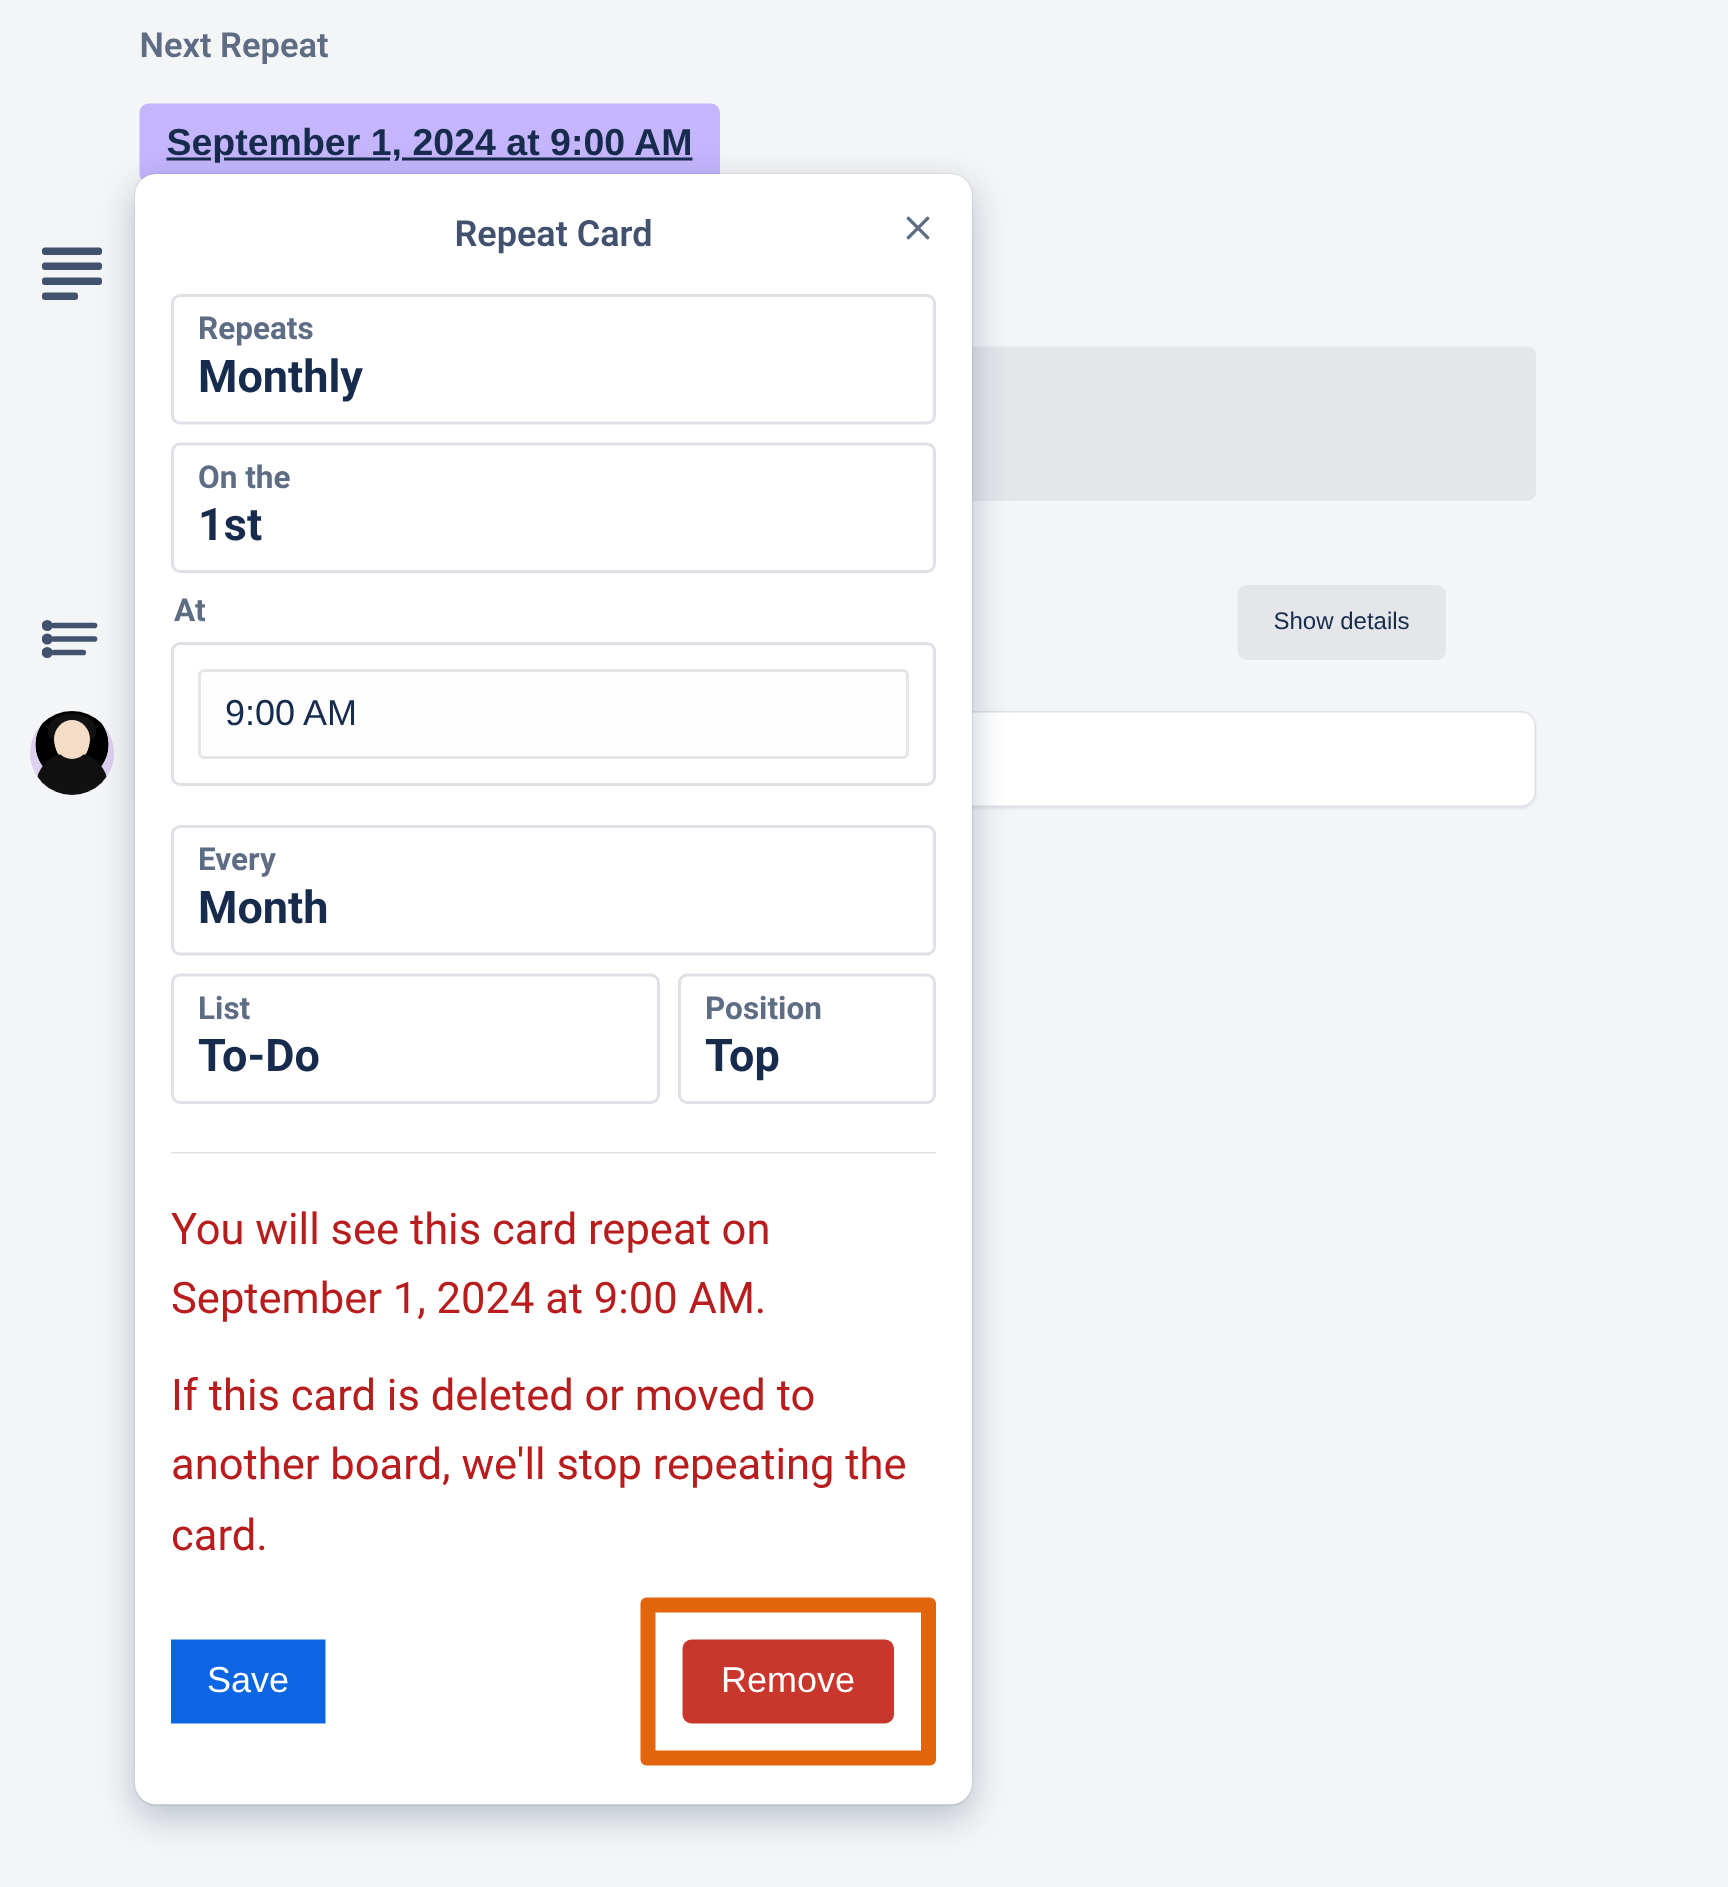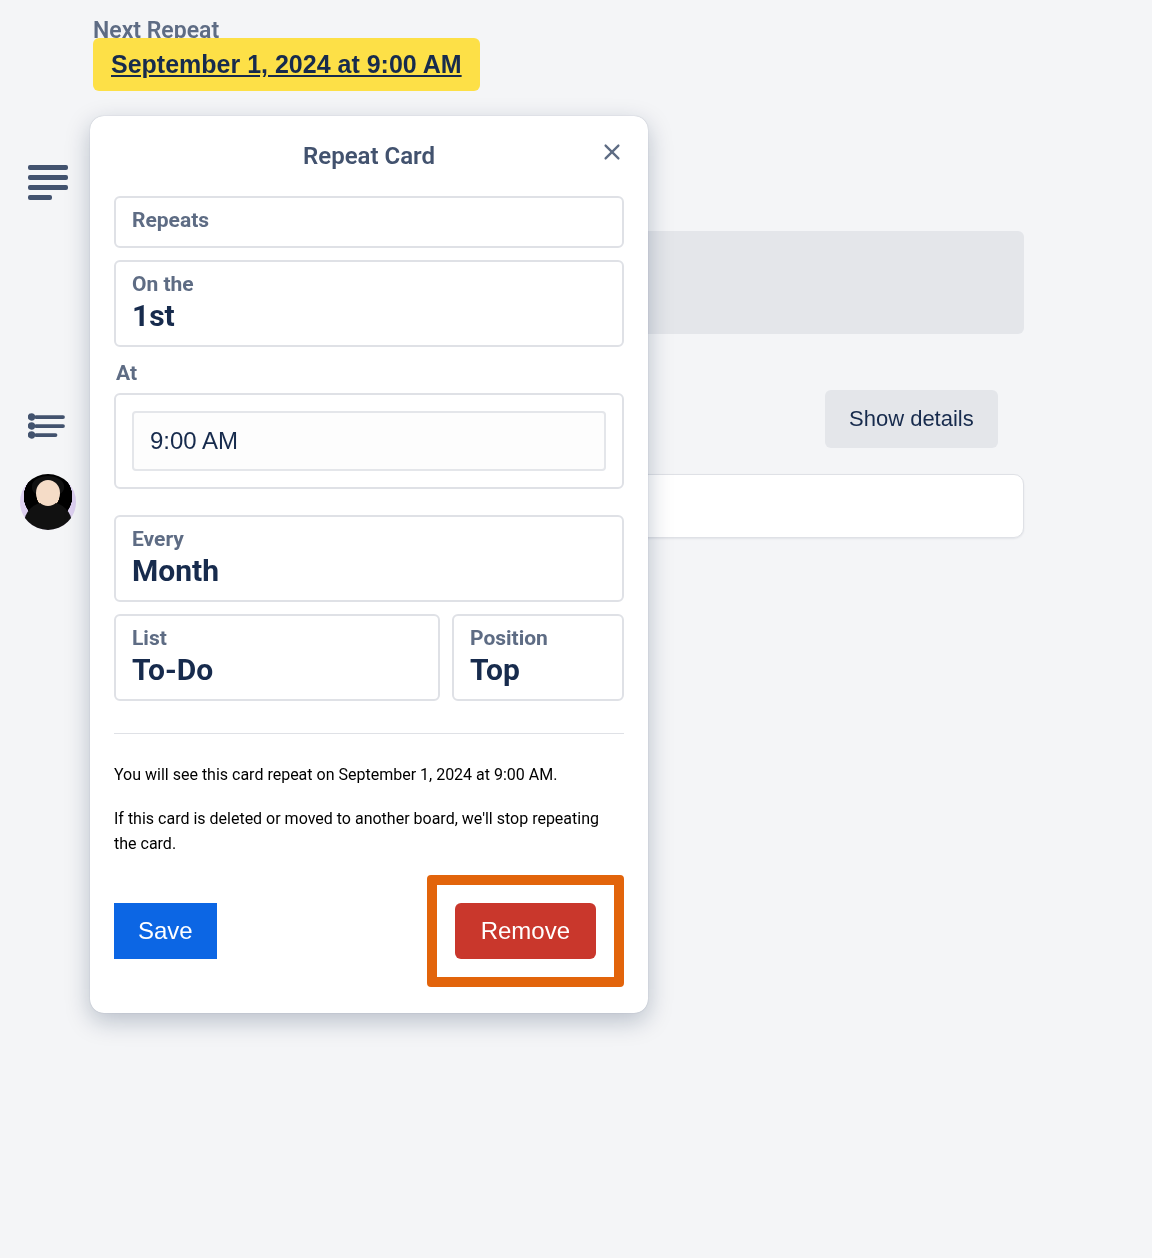--- a/index.html
+++ b/index.html
@@ -17,22 +17,22 @@
       left: 93px;
       top: 17px;
       font-size: 23px;
       font-weight: 600;
       color: #5e6c84;
     }
 
     .next-repeat-pill {
       position: absolute;
       left: 93px;
-      top: 38px;
-      background: #fde047;
+      top: 69px;
+      background: #c4b5fd;
       padding: 12px 18px;
       border-radius: 6px;
       font-size: 25px;
       font-weight: 700;
       color: #172b4d;
       text-decoration: underline;
       border: none;
       cursor: pointer;
     }
 
@@ -47,21 +47,21 @@
     }
 
     .show-details-btn {
       position: absolute;
       left: 825px;
       top: 390px;
       background: #e4e6ea;
       border: none;
       border-radius: 6px;
       padding: 16px 24px;
-      font-size: 22px;
+      font-size: 16px;
       color: #172b4d;
       font-weight: 500;
       cursor: pointer;
     }
 
     .comment-box {
       position: absolute;
       left: 91px;
       top: 474px;
       width: 933px;
@@ -212,22 +212,22 @@
     .row-2 .field-box { flex: 1; margin-bottom: 0; }
     .row-2 .field-box.small { flex: 0 0 172px; }
 
     .divider {
       border: none;
       border-top: 1px solid #dfe1e6;
       margin: 32px 0 28px 0;
     }
 
     .info-text {
-      font-size: 16px;
-      color: #000000;
+      font-size: 29px;
+      color: #b91c1c;
       line-height: 1.6;
       margin-bottom: 18px;
     }
 
     .btn-row {
       display: flex;
       justify-content: space-between;
       align-items: center;
       margin-top: 10px;
     }
@@ -304,20 +304,21 @@
         <line x1="5" y1="5" x2="19" y2="19" stroke="currentColor" stroke-width="2.5" stroke-linecap="round"></line>
         <line x1="19" y1="5" x2="5" y2="19" stroke="currentColor" stroke-width="2.5" stroke-linecap="round"></line>
       </svg>
     </button>
   </div>
 
   <div class="popover-body">
 
     <div class="field-box">
       <div class="field-label">Repeats</div>
+      <div class="field-value">Monthly</div>
     </div>
 
     <div class="field-box">
       <div class="field-label">On the</div>
       <div class="field-value">1st</div>
     </div>
 
     <div class="section-label">At</div>
     <div class="time-input-wrap">
       <input class="time-input" type="text" value="9:00 AM" style="">

